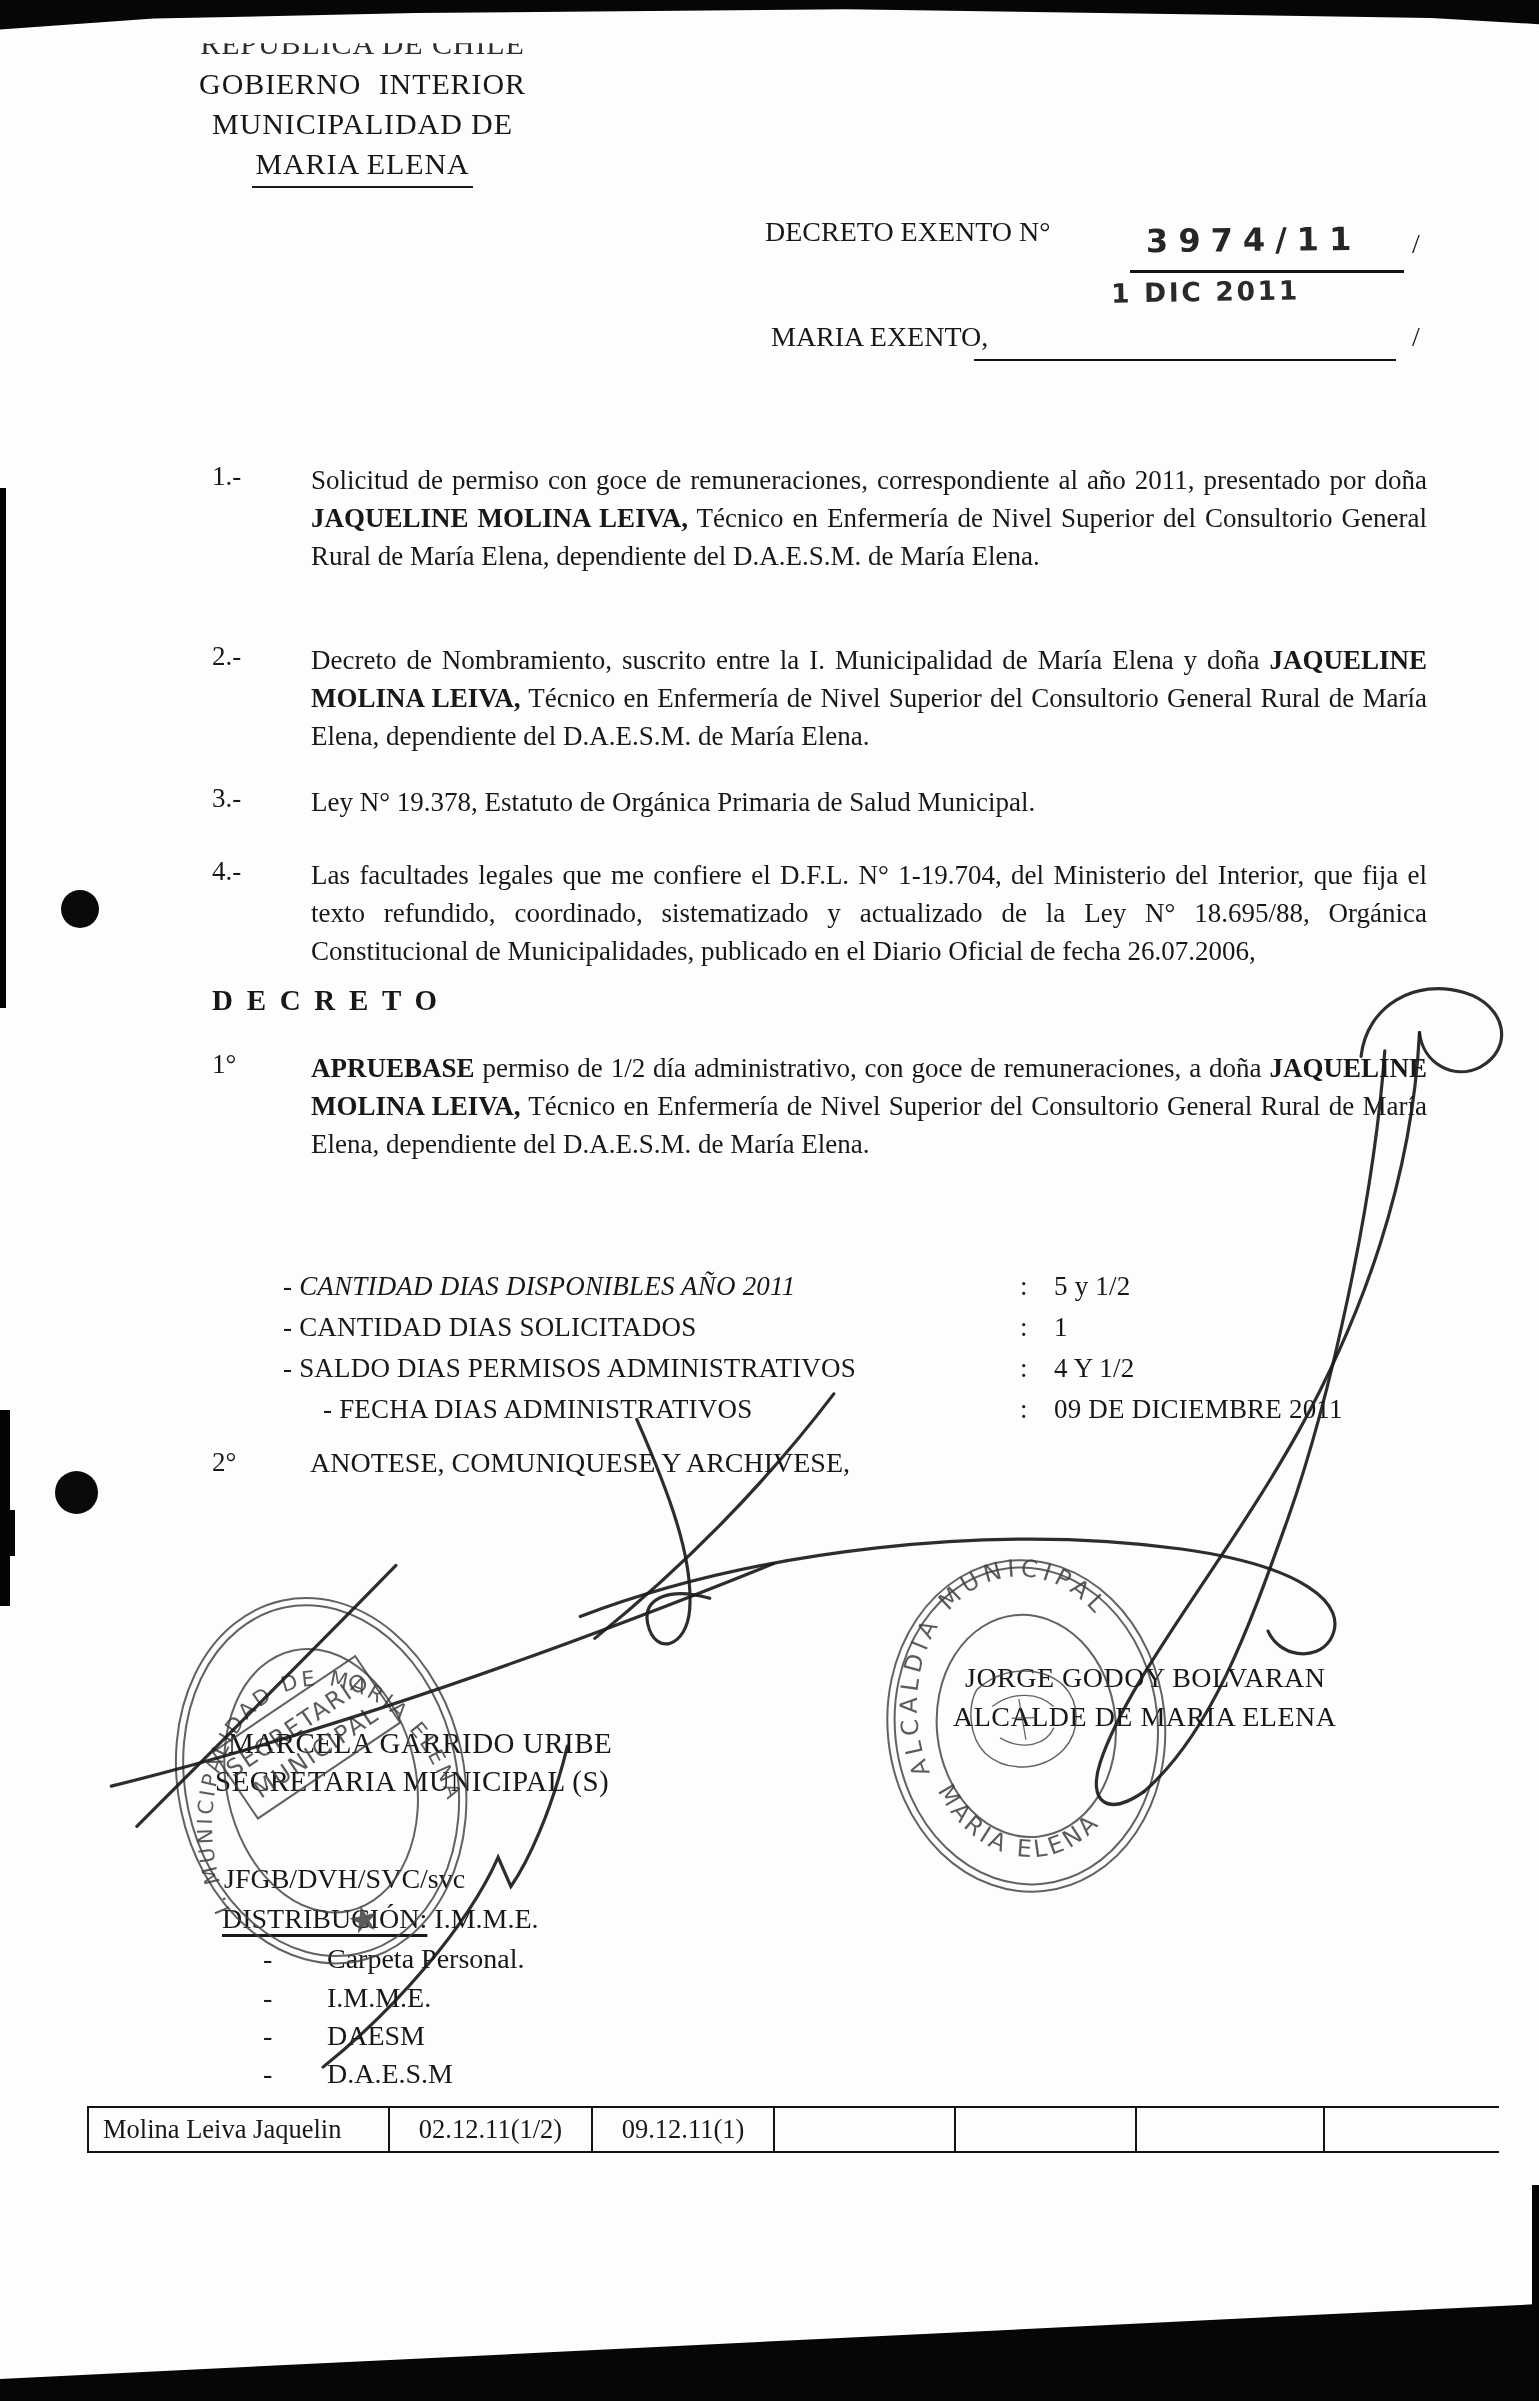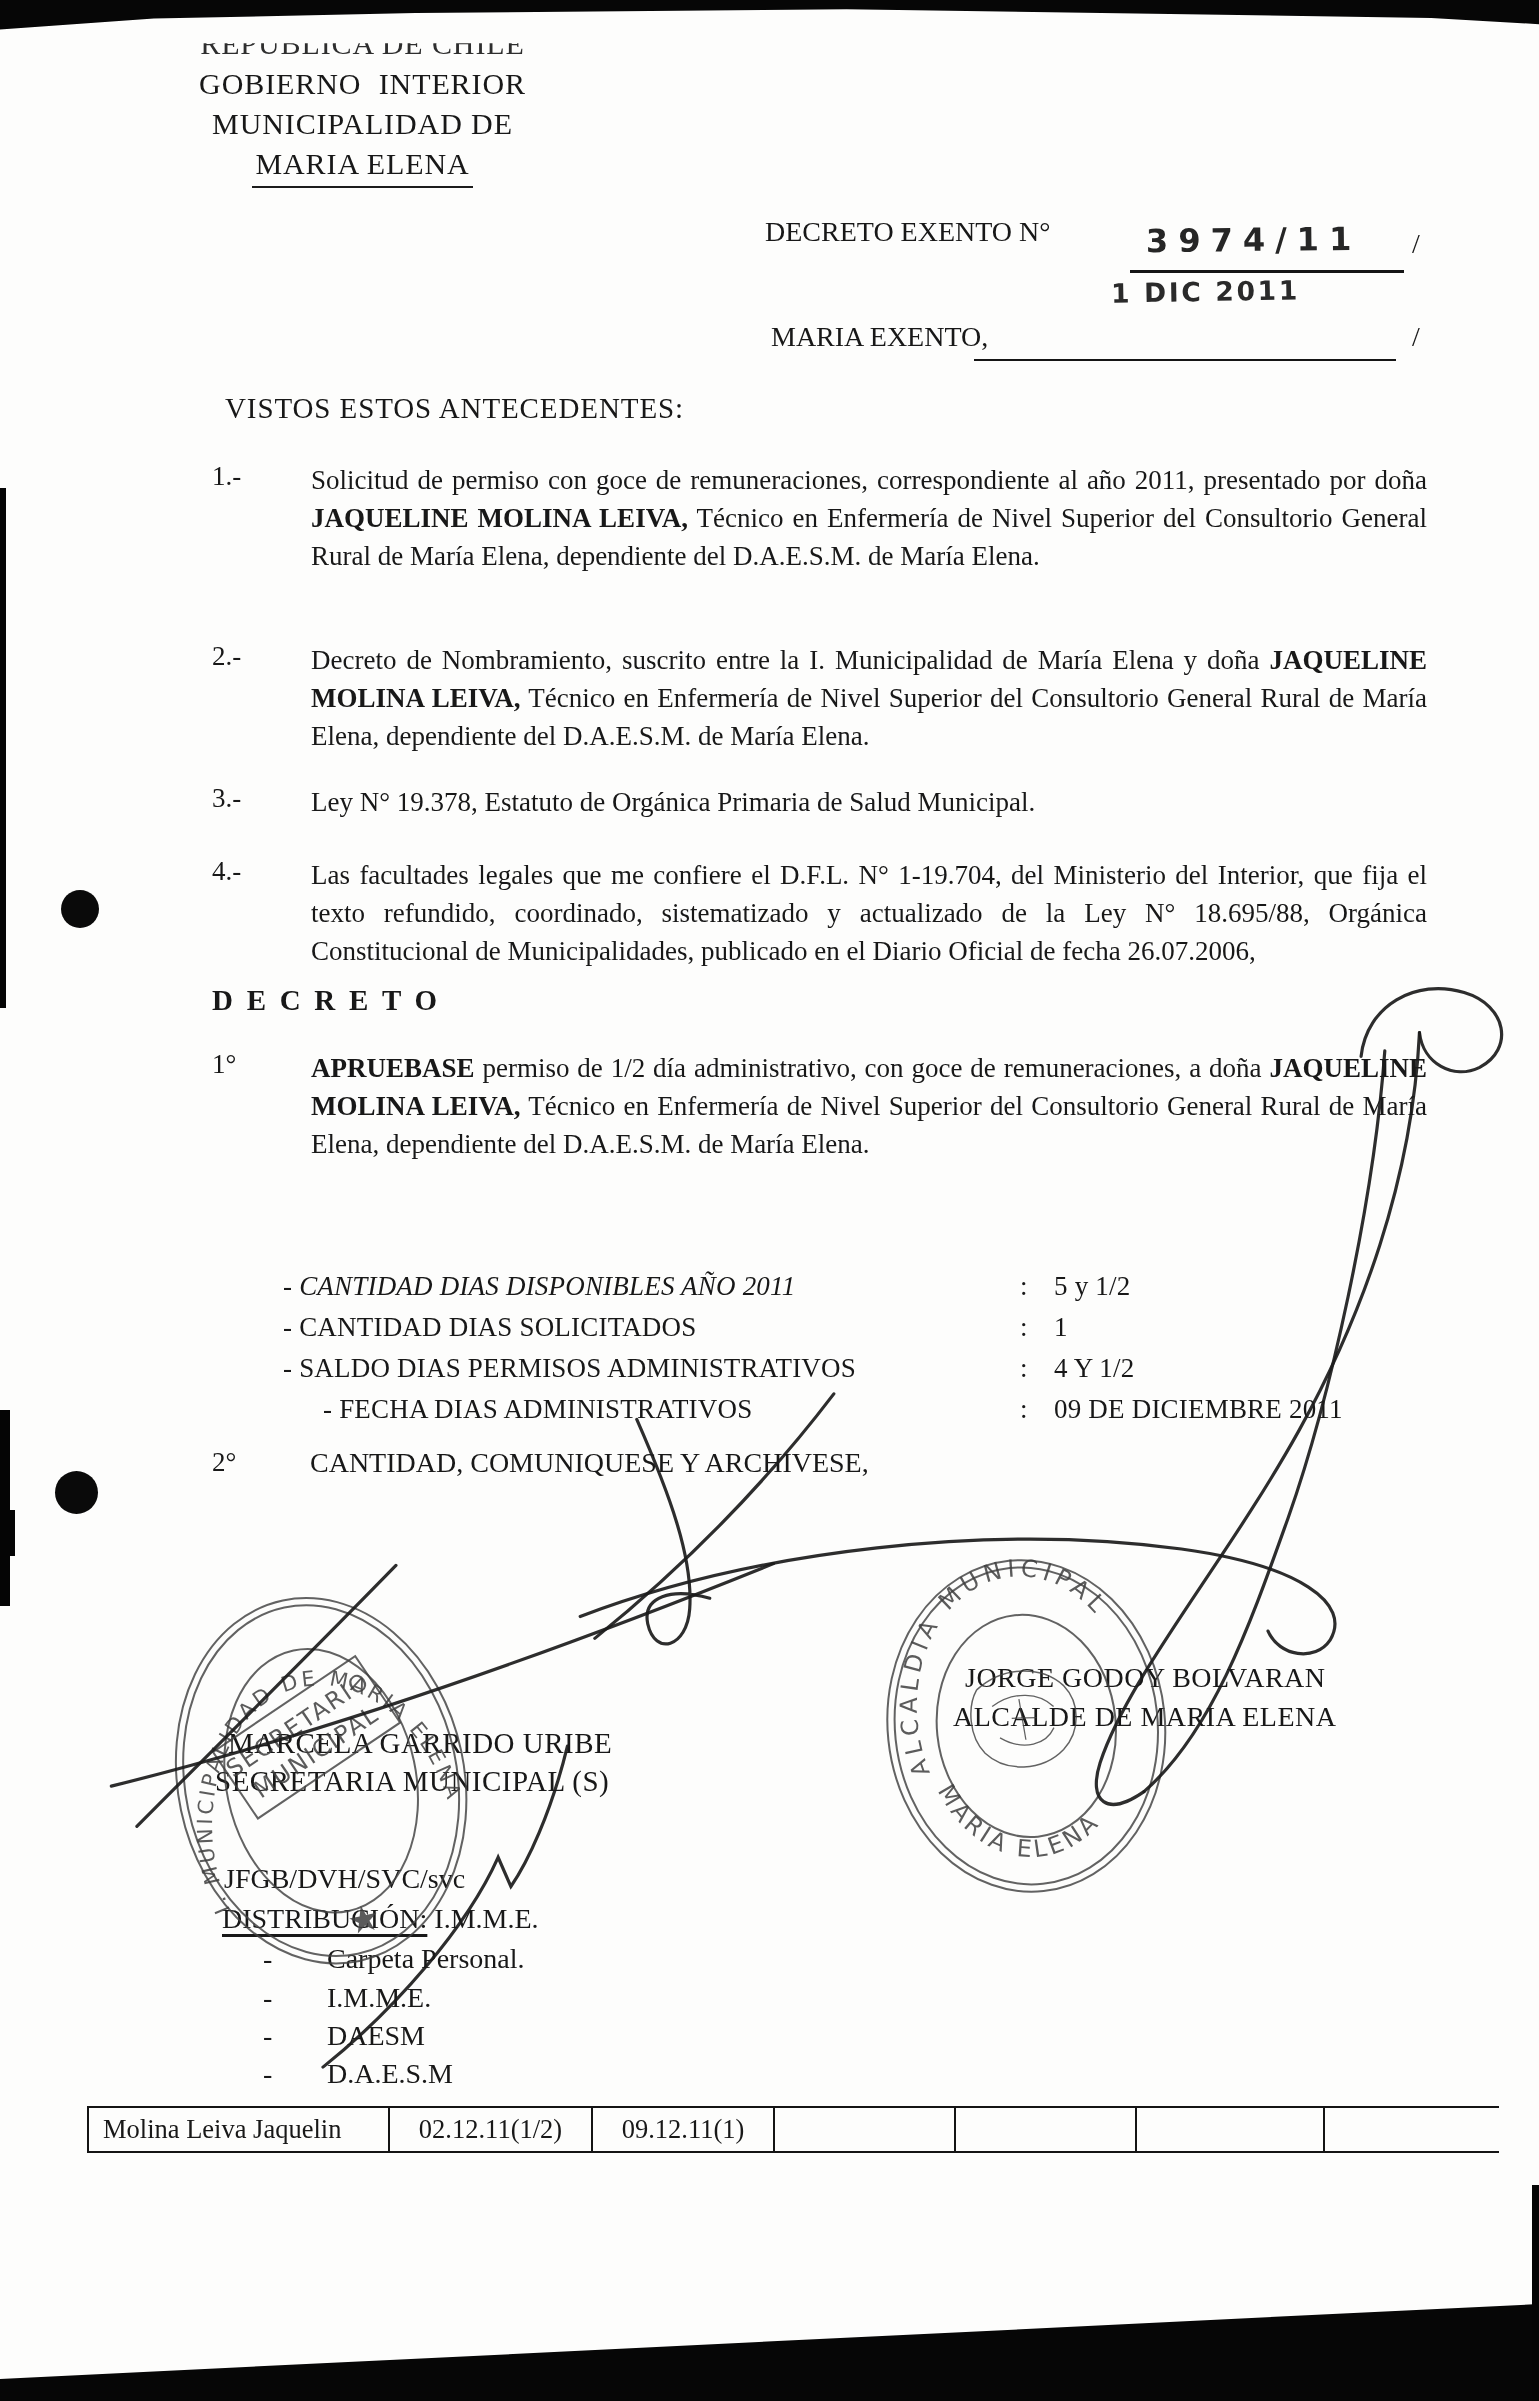--- a/index.html
+++ b/index.html
@@ -66,21 +66,20 @@
 
   <div class="abs serif31" style="left:765px;top:216px;">DECRETO EXENTO N°</div>
   <div class="abs stampnum" style="left:1146px;top:221px;">3974/11</div>
   <div class="abs hline" style="left:1130px;top:270px;width:274px;height:2.7px;"></div>
   <div class="abs serif31" style="left:1412px;top:228px;">/</div>
   <div class="abs datestamp" style="left:1111px;top:276px;">1 DIC 2011</div>
   <div class="abs serif31" style="left:771px;top:321px;">MARIA EXENTO,</div>
   <div class="abs hline" style="left:974px;top:359px;width:422px;height:2.3px;"></div>
   <div class="abs serif31" style="left:1412px;top:321px;">/</div>
 
-  <div class="abs heading" style="left:225px;top:392px;">VISTOS ESTOS ANTECEDENTES:</div>
 
   <div class="abs vitem" style="top:461px;">
     <span class="vnum">1.-</span>
     <div class="vbody"><span>Solicitud de permiso con goce de remuneraciones, correspondiente al año 2011, presentado por doña </span><b>JAQUELINE MOLINA LEIVA,</b><span> Técnico en Enfermería de Nivel Superior  del Consultorio General Rural de María Elena, dependiente del D.A.E.S.M. de María Elena.</span></div>
   </div>
 
   <div class="abs vitem" style="top:641px;">
     <span class="vnum">2.-</span>
     <div class="vbody"><span>Decreto de Nombramiento, suscrito entre la I. Municipalidad de María Elena y doña </span><b>JAQUELINE MOLINA LEIVA,</b><span> Técnico en Enfermería de Nivel Superior  del Consultorio General Rural de María Elena, dependiente del D.A.E.S.M. de María Elena.</span></div>
   </div>
@@ -112,21 +111,21 @@
 
   <div class="abs days-label" style="left:283px;top:1353px;">- SALDO DIAS PERMISOS ADMINISTRATIVOS</div>
   <div class="abs days-label" style="left:1020px;top:1353px;">:</div>
   <div class="abs days-label" style="left:1054px;top:1353px;">4 Y 1/2</div>
 
   <div class="abs days-label" style="left:283px;top:1394px;margin-left:40px;">- FECHA DIAS ADMINISTRATIVOS</div>
   <div class="abs days-label" style="left:1020px;top:1394px;">:</div>
   <div class="abs days-label" style="left:1054px;top:1394px;">09 DE DICIEMBRE 2011</div>
 
   <div class="abs" style="left:212px;top:1447px;font-size:27px;">2°</div>
-  <div class="abs" style="left:310px;top:1447px;font-size:28px;">CANTIDAD, COMUNIQUESE Y ARCHIVESE,</div>
+  <div class="abs" style="left:310px;top:1447px;font-size:28px;">ANOTESE, COMUNIQUESE Y ARCHIVESE,</div>
 
   <div class="abs sig-name" style="left:965px;top:1662px;">JORGE GODOY BOLVARAN</div>
   <div class="abs sig-name" style="left:953px;top:1701px;">ALCALDE DE MARIA ELENA</div>
 
   <div class="abs sig-name" style="left:228px;top:1727px;font-size:29px;">MARCELA GARRIDO URIBE</div>
   <div class="abs sig-name" style="left:215px;top:1765px;font-size:29px;">SECRETARIA MUNICIPAL (S)</div>
 
   <div class="abs foot" style="left:224px;top:1863px;">JFGB/DVH/SVC/svc</div>
   <div class="abs foot" style="left:222px;top:1903px;"><span class="ulab">DISTRIBUCIÓN:</span><span> I.M.M.E.</span></div>
 

